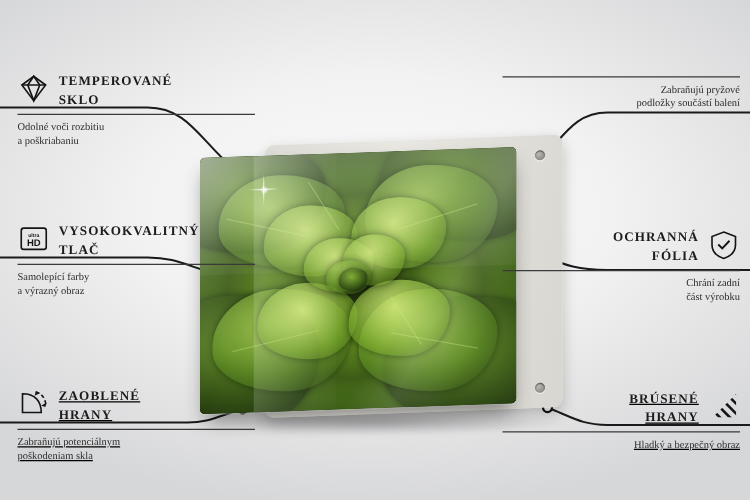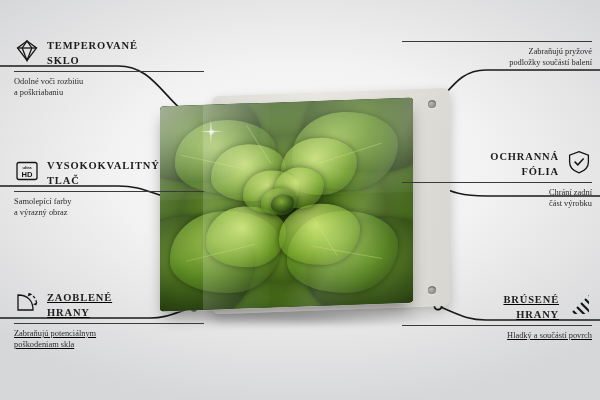--- a/index.html
+++ b/index.html
@@ -3,21 +3,21 @@
 <meta charset="utf-8">
 <style>
   * { margin:0; padding:0; box-sizing:border-box; }
   html,body { width:600px; height:400px; overflow:hidden; }
   body {
     font-family: "Liberation Serif", serif;
     background:
       radial-gradient(ellipse 70% 60% at 50% 42%, #fbfbfb 0%, #f2f2f2 45%, #e3e3e4 75%, #d6d7d9 100%);
     position:relative;
   }
-  .stage { position:absolute; inset:0; }
+  .stage { position:absolute; inset:0;margin-top:20px; }
 
   
   .feat { position:absolute; width:190px; }
   .feat .hdrow { display:flex; align-items:flex-start; gap:7px; }
   .feat .title {
     font-size:10.5px; letter-spacing:.85px; line-height:15px;
     color:#1c1c1c; font-weight:bold; text-transform:uppercase;
     white-space:pre-line;
   }
   .feat .rule { height:1px; background:#3a3a3a; margin:3px 0 4px 0; }
@@ -34,21 +34,21 @@
   .feat.right .title { order:1; } .feat.right .ic { order:2; }
 
   .ic { width:26px; height:26px; flex:0 0 26px; display:block; }
   .ic svg { width:100%; height:100%; display:block; }
 
   
   #f-glass   { top:38px;  }
   #f-print   { top:158px; }
   #f-edges   { top:290px;text-decoration:underline; }
   #f-pads    { top:38px;  }
-  #f-foil    { top:149px; }
+  #f-foil    { top:163px; }
   #f-ground  { top:292px;text-decoration:underline; }
 
   
   .links { position:absolute; inset:0; pointer-events:none; }
 
   
   .product { position:absolute; left:160px; top:92px; width:290px; height:232px; }
   .backplate {
     position:absolute; left:52px; top:0; width:238px; height:218px;
     background:linear-gradient(100deg,#dedcd6 0%,#e9e7e1 38%,#d8d6d0 100%);
@@ -284,16 +284,16 @@
             <path d="M-2 10 L16 28"></path>
               <path d="M3 7 L21 25"></path>
             <path d="M8 4 L26 22"></path>
               <path d="M13 1 L31 19"></path>
             <path d="M18 -2 L36 16"></path>
           </g>
         </svg>
       </span>
     </div>
     <div class="rule"></div>
-    <div class="desc">Hladký a součástí povrch</div>
+    <div class="desc">Hladký a bezpečný obraz</div>
   </div>
 
 </div>
 
 </body></html>

